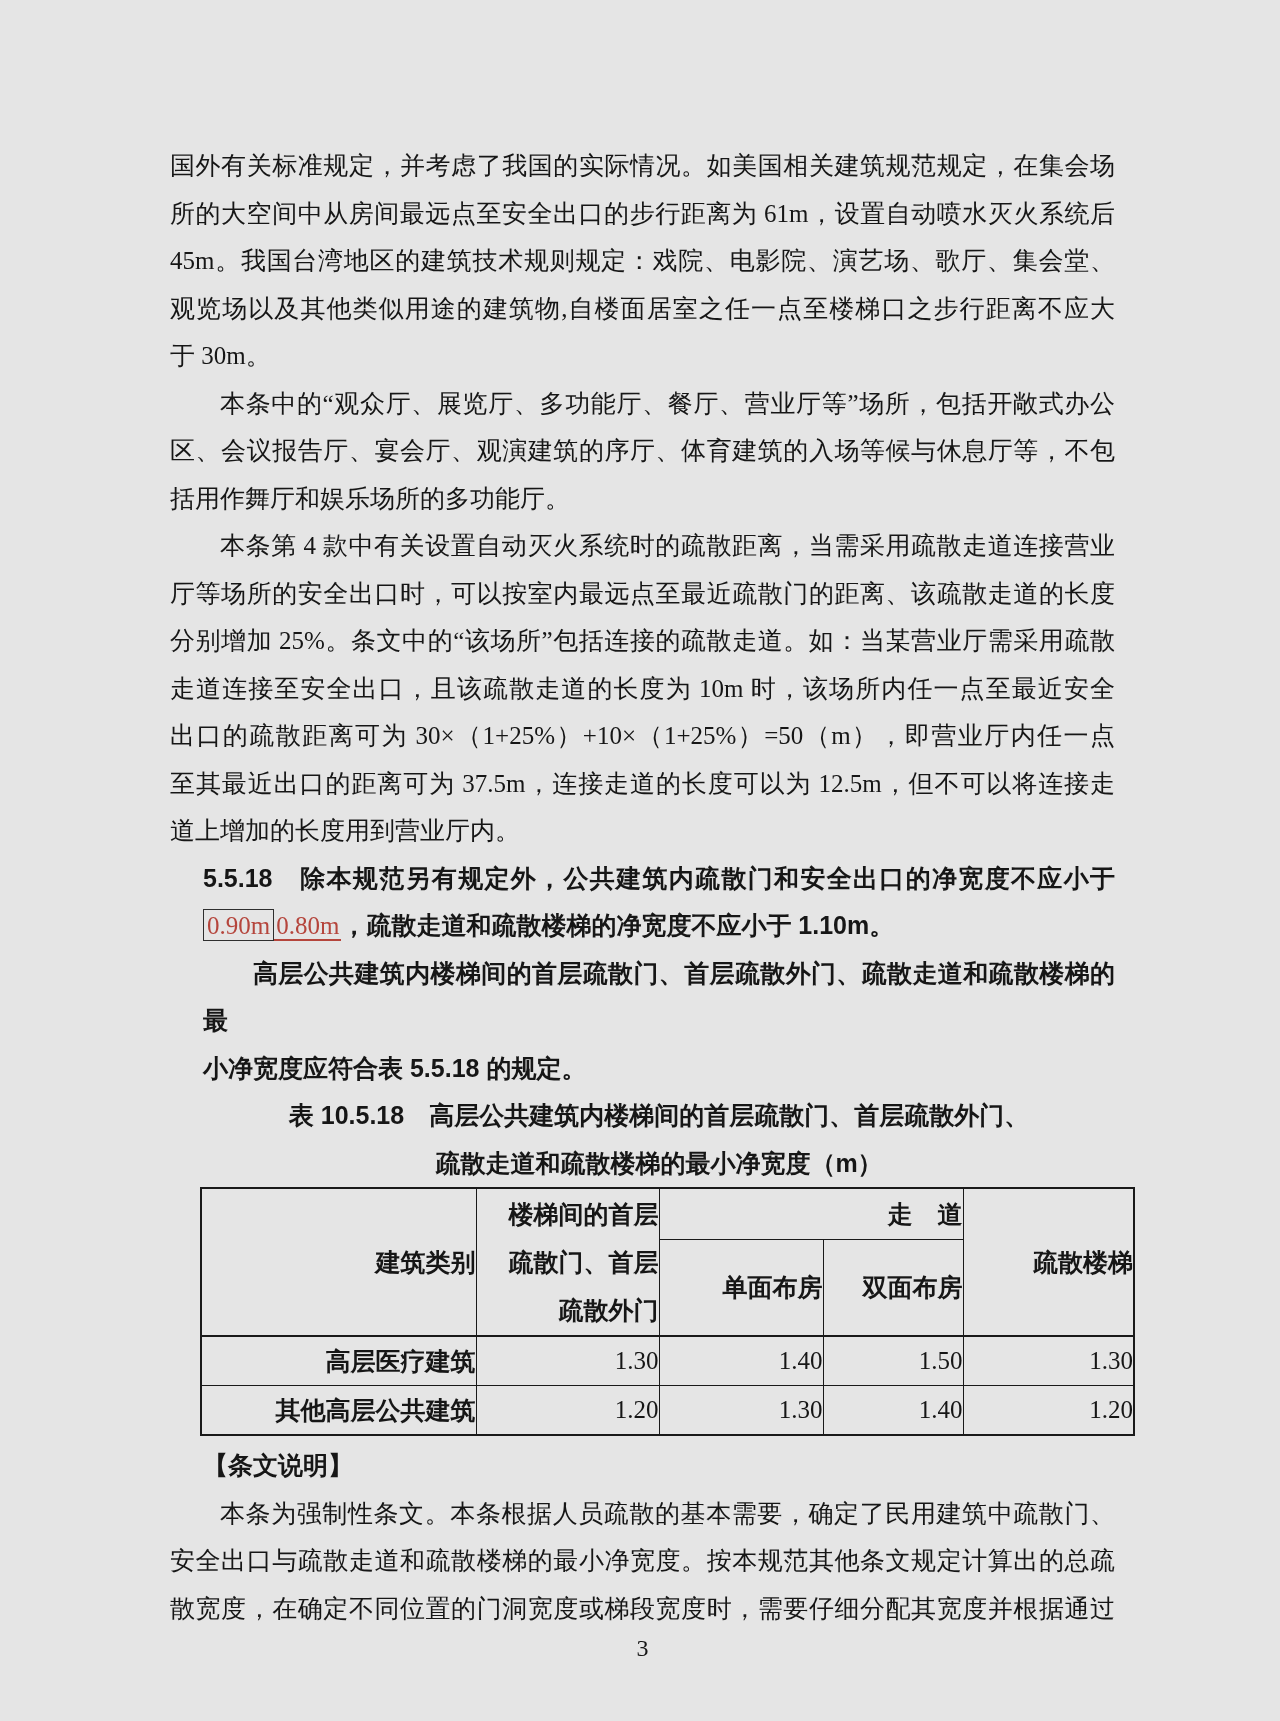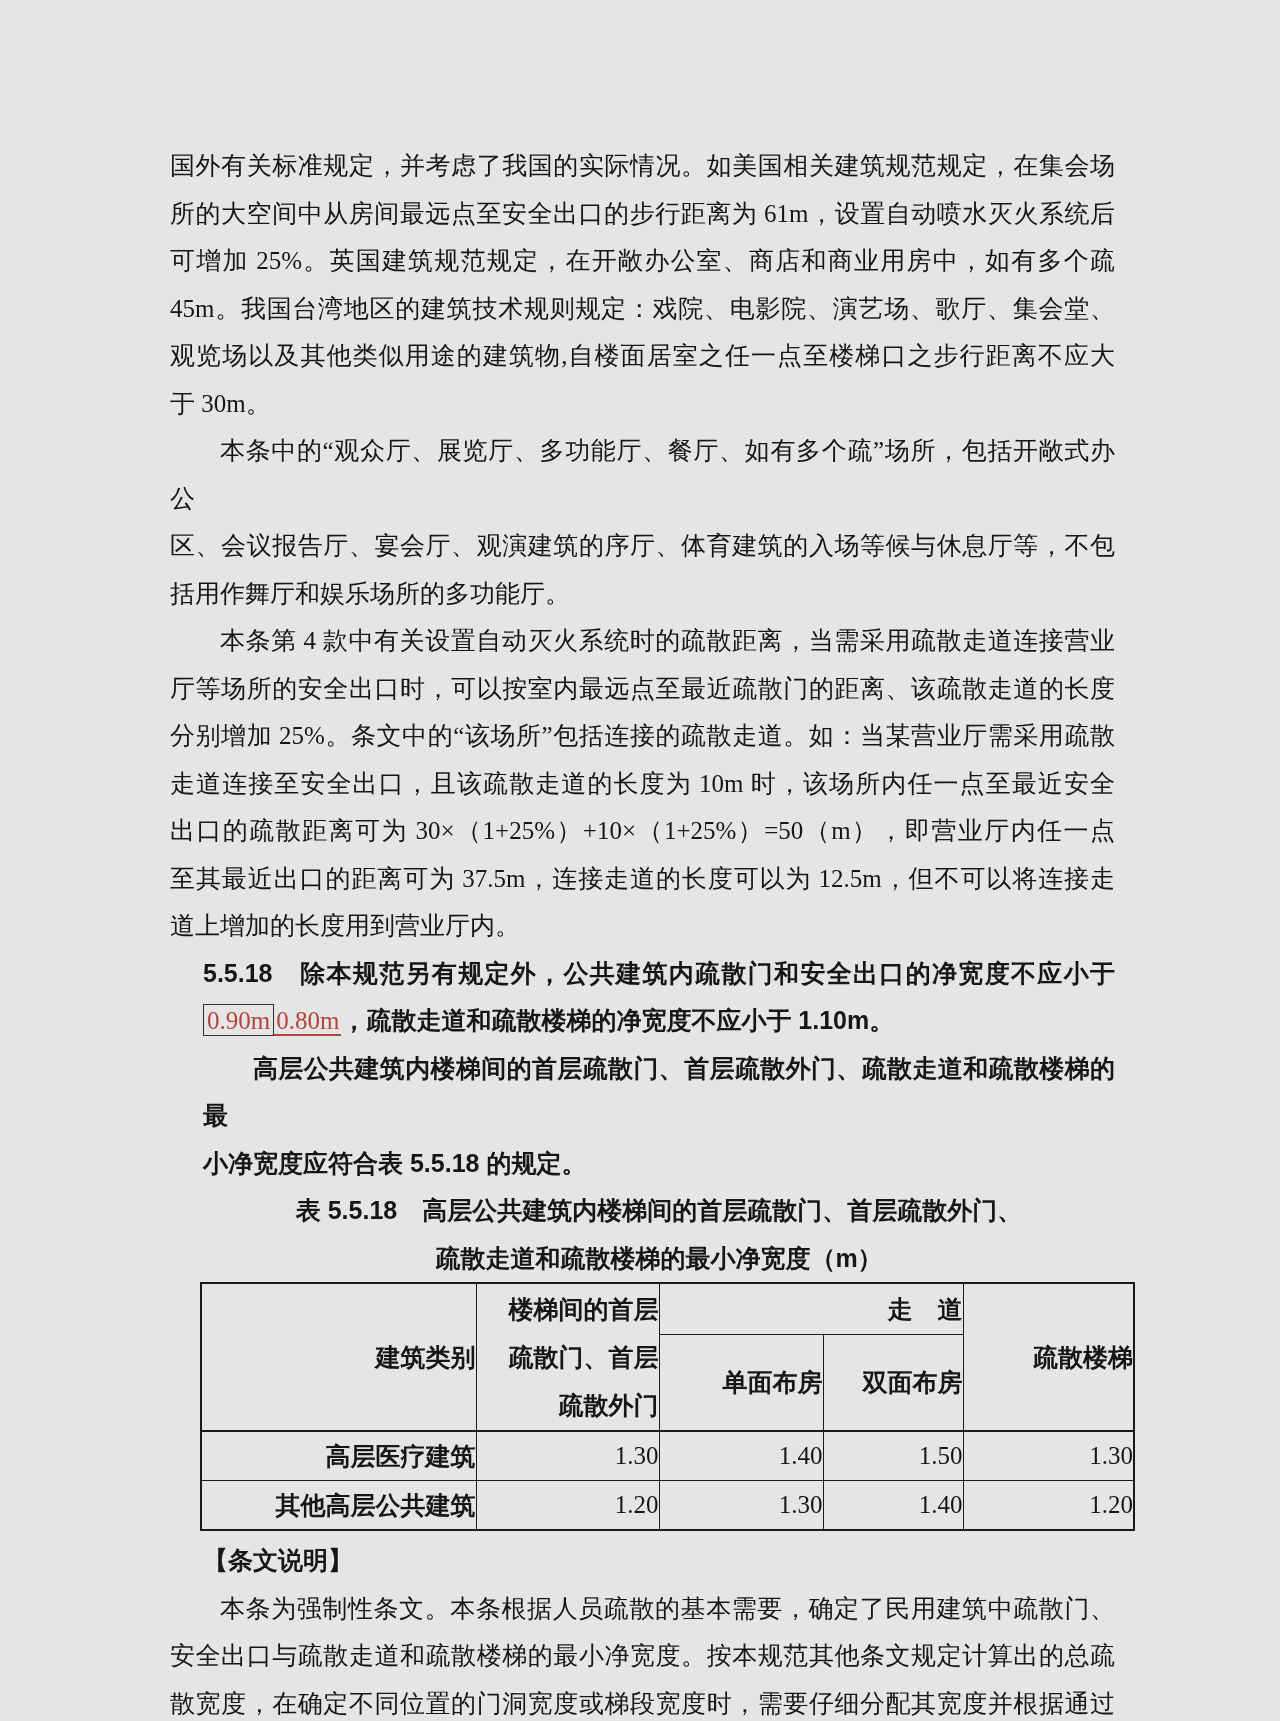--- a/index.html
+++ b/index.html
@@ -72,46 +72,45 @@
   }
 </style>
 </head>
 <body>
 
 <div class="page">
   <div class="content">
 
     <div class="l">国外有关标准规定，并考虑了我国的实际情况。如美国相关建筑规范规定，在集会场</div>
     <div class="l">所的大空间中从房间最远点至安全出口的步行距离为 61m，设置自动喷水灭火系统后</div>
-    <div class="l">可增加 25%。英国建筑规范规定，在开敞办公室、商店和商业用房中，如有多个疏</div>
     <div class="l">45m。我国台湾地区的建筑技术规则规定：戏院、电影院、演艺场、歌厅、集会堂、</div>
     <div class="l">观览场以及其他类似用途的建筑物,自楼面居室之任一点至楼梯口之步行距离不应大</div>
     <div class="l short">于 30m。</div>
 
-    <div class="l ind">本条中的“观众厅、展览厅、多功能厅、餐厅、如有多个疏”场所，包括开敞式办公</div>
+    <div class="l ind">本条中的“观众厅、展览厅、多功能厅、餐厅、营业厅等”场所，包括开敞式办公</div>
     <div class="l">区、会议报告厅、宴会厅、观演建筑的序厅、体育建筑的入场等候与休息厅等，不包</div>
     <div class="l short">括用作舞厅和娱乐场所的多功能厅。</div>
 
     <div class="l ind">本条第 4 款中有关设置自动灭火系统时的疏散距离，当需采用疏散走道连接营业</div>
     <div class="l">厅等场所的安全出口时，可以按室内最远点至最近疏散门的距离、该疏散走道的长度</div>
     <div class="l">分别增加 25%。条文中的“该场所”包括连接的疏散走道。如：当某营业厅需采用疏散</div>
     <div class="l">走道连接至安全出口，且该疏散走道的长度为 10m 时，该场所内任一点至最近安全</div>
     <div class="l">出口的疏散距离可为 30×（1+25%）+10×（1+25%）=50（m），即营业厅内任一点</div>
     <div class="l">至其最近出口的距离可为 37.5m，连接走道的长度可以为 12.5m，但不可以将连接走</div>
     <div class="l short">道上增加的长度用到营业厅内。</div>
 
     <div class="l hei">5.5.18　除本规范另有规定外，公共建筑内疏散门和安全出口的净宽度不应小于</div>
     <div class="l short hei">
       <span class="rev rev-new">0.90m</span><span class="rev rev-old">0.80m</span><span>，疏散走道和疏散楼梯的净宽度不应小于 1.10m。</span>
     </div>
 
     <div class="l ind hei">高层公共建筑内楼梯间的首层疏散门、首层疏散外门、疏散走道和疏散楼梯的最</div>
     <div class="l short hei">小净宽度应符合表 5.5.18 的规定。</div>
 
-    <div class="l center hei">表 5.5.18　高层公共建筑内楼梯间的首层疏散门、首层疏散外门、</div>
+    <div class="l center hei">表 10.5.18　高层公共建筑内楼梯间的首层疏散门、首层疏散外门、</div>
     <div class="l center hei">疏散走道和疏散楼梯的最小净宽度（m）</div>
 
     <table class="spec">
       <colgroup>
         <col style="width:275px">
           <col style="width:183px">
           <col style="width:164px">
           <col style="width:140px">
           <col style="width:171px">
       </colgroup>

